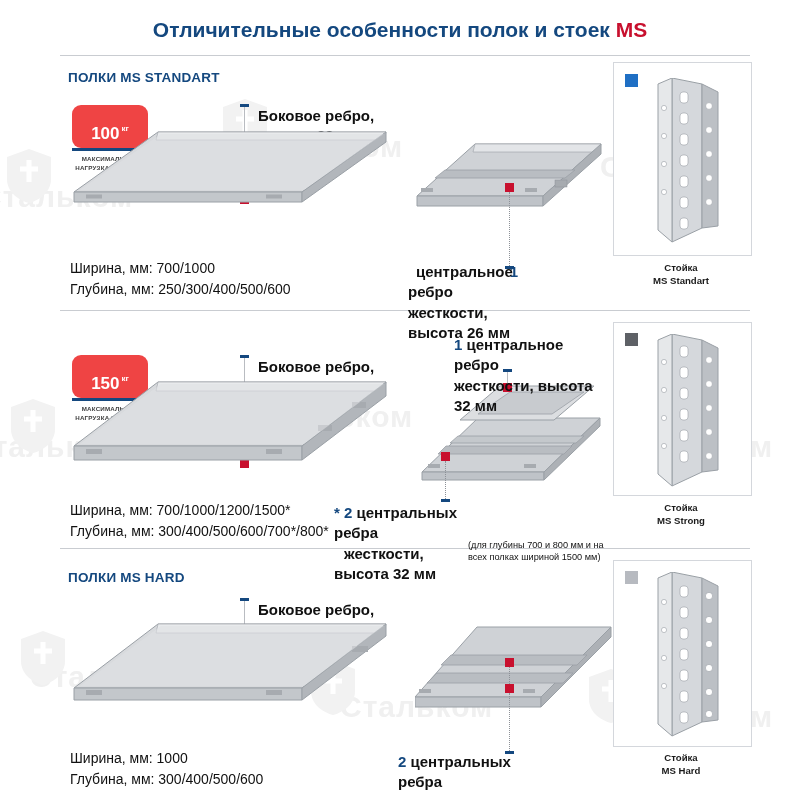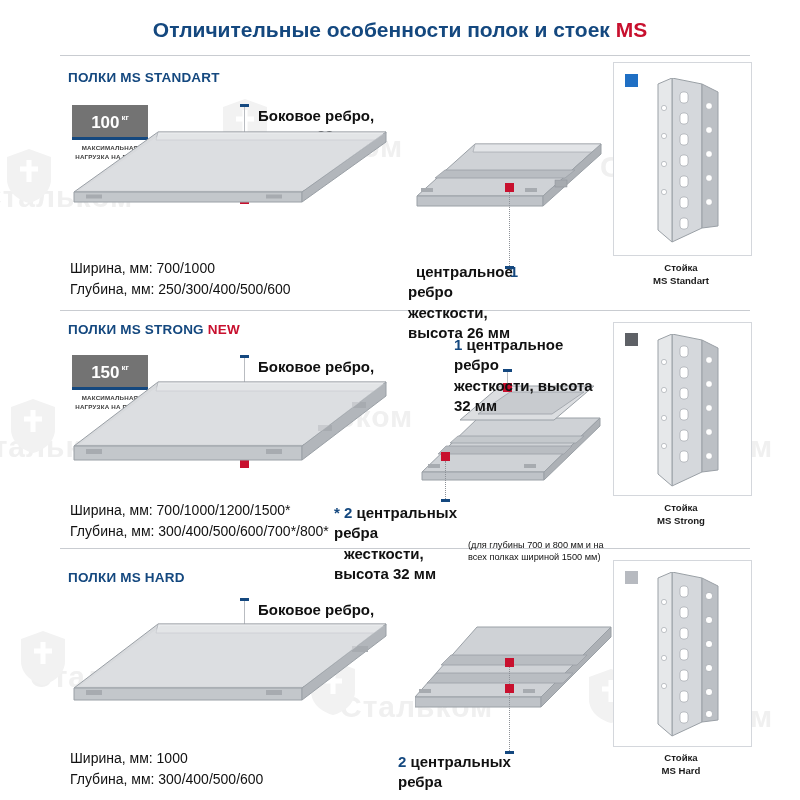--- a/index.html
+++ b/index.html
@@ -40,22 +40,22 @@
 
   .hrule{position:absolute;left:60px;width:690px;height:1px;background:#c9ccd1;}
 
   
   .sec-head{position:absolute;font-size:13.5px;font-weight:bold;color:#14487f;letter-spacing:.2px;}
   .sec-head .new{color:#c8102e;}
 
   
   .badge{position:absolute;width:76px;text-align:center;}
   .badge .box{
-    background:#737373;color:#fff;border-radius:0;
-    padding:9px 0 6px 0;
+    background:#ef4444;color:#fff;border-radius:9px;
+    padding:20px 0 6px 0;
     font-size:17px;font-weight:bold;
     line-height:1;
   }
   .badge .box .kg{font-size:8px;font-weight:bold;vertical-align:top;margin-left:2px;}
   .badge .bar{height:3px;background:#14487f;margin-top:0px;}
   .badge .cap{
     font-size:6.2px;font-weight:bold;color:#3c3c3c;line-height:1.5;
     margin-top:3px;letter-spacing:.2px;
   }
 
@@ -213,23 +213,20 @@
       <circle cx="16" cy="58" r="2.6"></circle>
       <circle cx="16" cy="86" r="2.6"></circle>
       <circle cx="16" cy="114" r="2.6"></circle>
     </g>
   </svg>
   <div class="post-cap" style="left:601px;top:262px;">
     <span>Стойка</span><br>
     <span>MS Standart</span>
   </div>
 
-  <div class="sec-head" style="left:68px;top:322px;">
-    <span>ПОЛКИ MS STRONG </span><span class="new">NEW</span>
-  </div>
 
   <div class="badge" style="left:72px;top:355px;">
     <div class="box">
       <span>150</span><span class="kg">кг</span>
     </div>
     <div class="bar"></div>
     <div class="cap">
       <span>МАКСИМАЛЬНАЯ</span><br>
       <span>НАГРУЗКА НА ПОЛКУ</span>
     </div>

